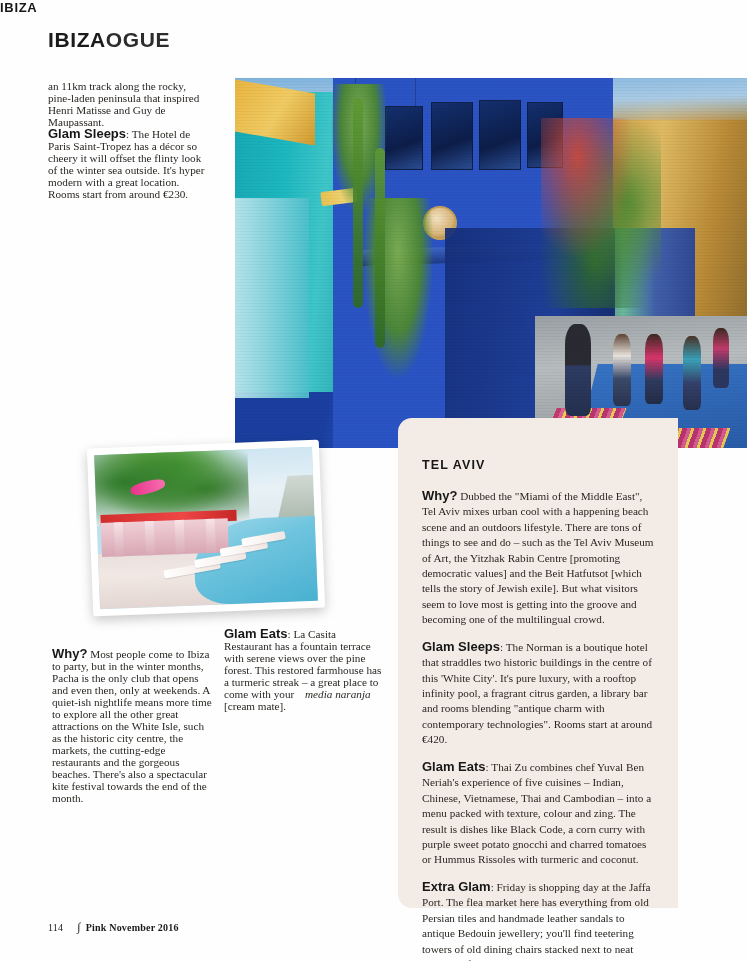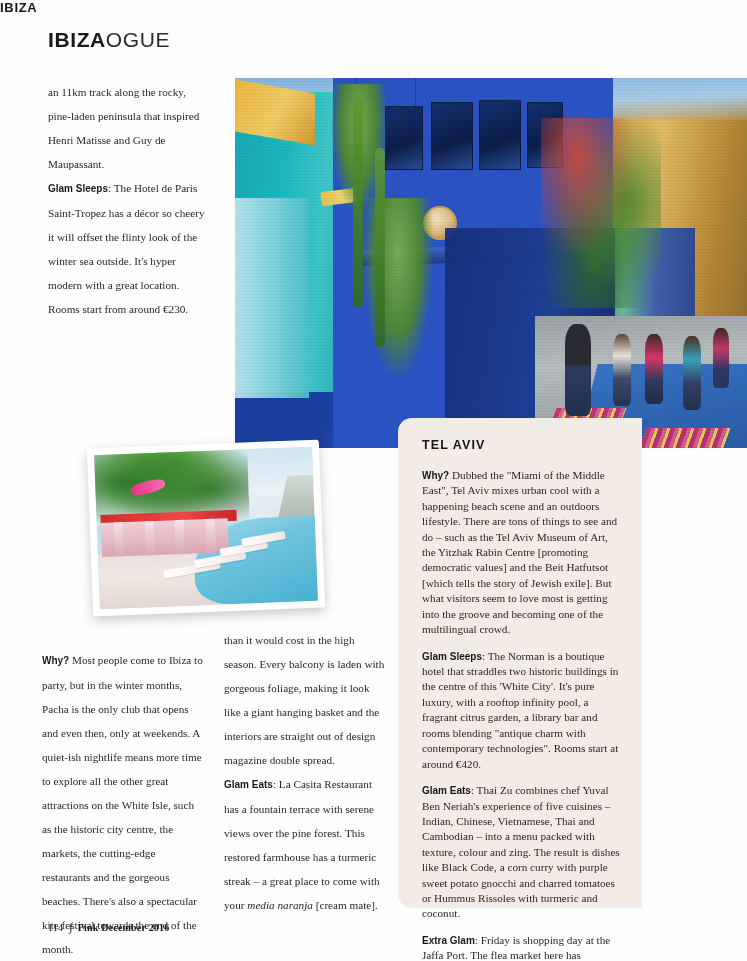--- a/index.html
+++ b/index.html
@@ -26,21 +26,21 @@
   .masthead {
     position: absolute;
     left: 48px;
     top: 28px;
     font-family: "Liberation Sans", sans-serif;
     font-size: 21px;
     letter-spacing: 0.6px;
     color: #1a1a1a;
   }
   .masthead .mh-bold { font-weight: bold; }
-  .masthead .mh-light { font-weight: normal; color: #2c2c2c; text-align: right; }
+  .masthead .mh-light { font-weight: bold; color: #2c2c2c; text-align: right; }
 
   
   .hero-photo {
     position: absolute;
     left: 235px;
     top: 78px;
     width: 512px;
     height: 370px;
     overflow: hidden;
     background: #2b4fa8;
@@ -246,56 +246,56 @@
     position: absolute; right: 0; top: 18%; width: 18%; height: 34%;
     background: linear-gradient(180deg, #cfd6d0 0%, #b7c2b8 50%, #9fae9f 100%);
     clip-path: polygon(0 100%, 35% 0, 100% 0, 100% 100%);
     opacity: .9;
   }
 
   
   .col {
     position: absolute;
     font-size: 11.2px;
-    line-height: 24px;
+    line-height: 12px;
     text-align: left;
     color: #2a2722;
   }
   .col p { margin: 0; }
   .lbl {
     font-family: "Liberation Sans", sans-serif;
     font-weight: bold;
-    font-size: 10px;
+    font-size: 13px;
     color: #171717;
   }
-  .ital { font-style: italic; }
+  .ital { font-style: italic; margin-left: 8px; }
 
   #col-topleft { left: 48px; top: 80px; width: 162px; }
   #col-ibiza-head {
     left: 48px; top: 620px; width: 162px;
     font-family: "Liberation Sans", sans-serif;
     font-weight: bold;
     font-size: 13px;
     letter-spacing: .7px;
     color: #171717;
   }
-  #col-ibiza-1 { left: 42px; top: 648px; width: 162px; }
+  #col-ibiza-1 { left: 52px; top: 648px; width: 162px; }
   #col-ibiza-2 { left: 224px; top: 628px; width: 162px; }
 
   
   .telaviv-box {
     position: absolute;
     left: 398px;
     top: 418px;
-    width: 244px;
+    width: 280px;
     height: 490px;
     background: #f3ece6;
     border-radius: 14px 0 0 14px;
     box-sizing: border-box;
-    padding: 20px 22px 18px 24px;
+    padding: 40px 22px 18px 24px;
   }
   .telaviv-box .tv-head {
     font-family: "Liberation Sans", sans-serif;
     font-weight: bold;
     font-size: 12.5px;
     letter-spacing: 1.1px;
     color: #171717;
     margin-bottom: 16px;
   }
   .telaviv-box .tv-body {
@@ -322,21 +322,21 @@
     font-weight: bold;
     color: #1a1a1a;
     letter-spacing: .2px;
   }
   .footer .sep {
     font-style: italic;
     font-weight: normal;
     margin: 0 5px;
     font-size: 12px;
   }
-  .footer .pg { font-weight: normal; margin-right: 1px; }
+  .footer .pg { font-weight: normal; margin-right: 9px; }
 </style>
 </head>
 <body>
 
 <div class="page">
 
   <div class="masthead">
     <span class="mh-bold">IBIZA</span><span class="mh-light">OGUE</span>
   </div>
 
@@ -400,31 +400,30 @@
     <p><span class="lbl">Glam Sleeps</span><span>: The Hotel de Paris Saint-Tropez has a décor so cheery it will offset the flinty look of the winter sea outside. It's hyper modern with a great location. Rooms start from around €230.</span></p>
   </div>
 
   <div id="col-ibiza-head">IBIZA</div>
 
   <div class="col" id="col-ibiza-1">
     <p><span class="lbl">Why?</span><span> Most people come to Ibiza to party, but in the winter months, Pacha is the only club that opens and even then, only at weekends. A quiet-ish nightlife means more time to explore all the other great attractions on the White Isle, such as the historic city centre, the markets, the cutting-edge restaurants and the gorgeous beaches. There's also a spectacular kite festival towards the end of the month.</span></p>
   </div>
 
   <div class="col" id="col-ibiza-2">
-    <p>than it would cost in the high season. Every balcony is laden with gorgeous foliage, making it look like a giant hanging basket and the interiors are straight out of design magazine double spread.</p>
     <p><span class="lbl">Glam Eats</span><span>: La Casita Restaurant has a fountain terrace with serene views over the pine forest. This restored farmhouse has a turmeric streak – a great place to come with your </span><span class="ital">media naranja</span><span> [cream mate].</span></p>
   </div>
 
   <div class="telaviv-box">
     <div class="tv-head">TEL AVIV</div>
     <div class="tv-body">
       <p><span class="lbl">Why?</span><span> Dubbed the "Miami of the Middle East", Tel Aviv mixes urban cool with a happening beach scene and an outdoors lifestyle. There are tons of things to see and do – such as the Tel Aviv Museum of Art, the Yitzhak Rabin Centre [promoting democratic values] and the Beit Hatfutsot [which tells the story of Jewish exile]. But what visitors seem to love most is getting into the groove and becoming one of the multilingual crowd.</span></p>
       <p><span class="lbl">Glam Sleeps</span><span>: The Norman is a boutique hotel that straddles two historic buildings in the centre of this 'White City'. It's pure luxury, with a rooftop infinity pool, a fragrant citrus garden, a library bar and rooms blending "antique charm with contemporary technologies". Rooms start at around €420.</span></p>
       <p><span class="lbl">Glam Eats</span><span>: Thai Zu combines chef Yuval Ben Neriah's experience of five cuisines – Indian, Chinese, Vietnamese, Thai and Cambodian – into a menu packed with texture, colour and zing. The result is dishes like Black Code, a corn curry with purple sweet potato gnocchi and charred tomatoes or Hummus Rissoles with turmeric and coconut.</span></p>
       <p><span class="lbl">Extra Glam</span><span>: Friday is shopping day at the Jaffa Port. The flea market here has everything from old Persian tiles and handmade leather sandals to antique Bedouin jewellery; you'll find teetering towers of old dining chairs stacked next to neat displays of ceramic mugs, and new designer clothes mixed in with tatty Moroccan fabrics. Haggle hard!</span><span class="endmark"></span></p>
     </div>
   </div>
 
   <div class="footer">
-    <span class="pg">114</span><span class="sep">∫</span><span>Pink December 2016</span>
+    <span class="pg">114</span><span class="sep">∫</span><span>Pink November 2016</span>
   </div>
 
 </div>
 
 </body></html>

